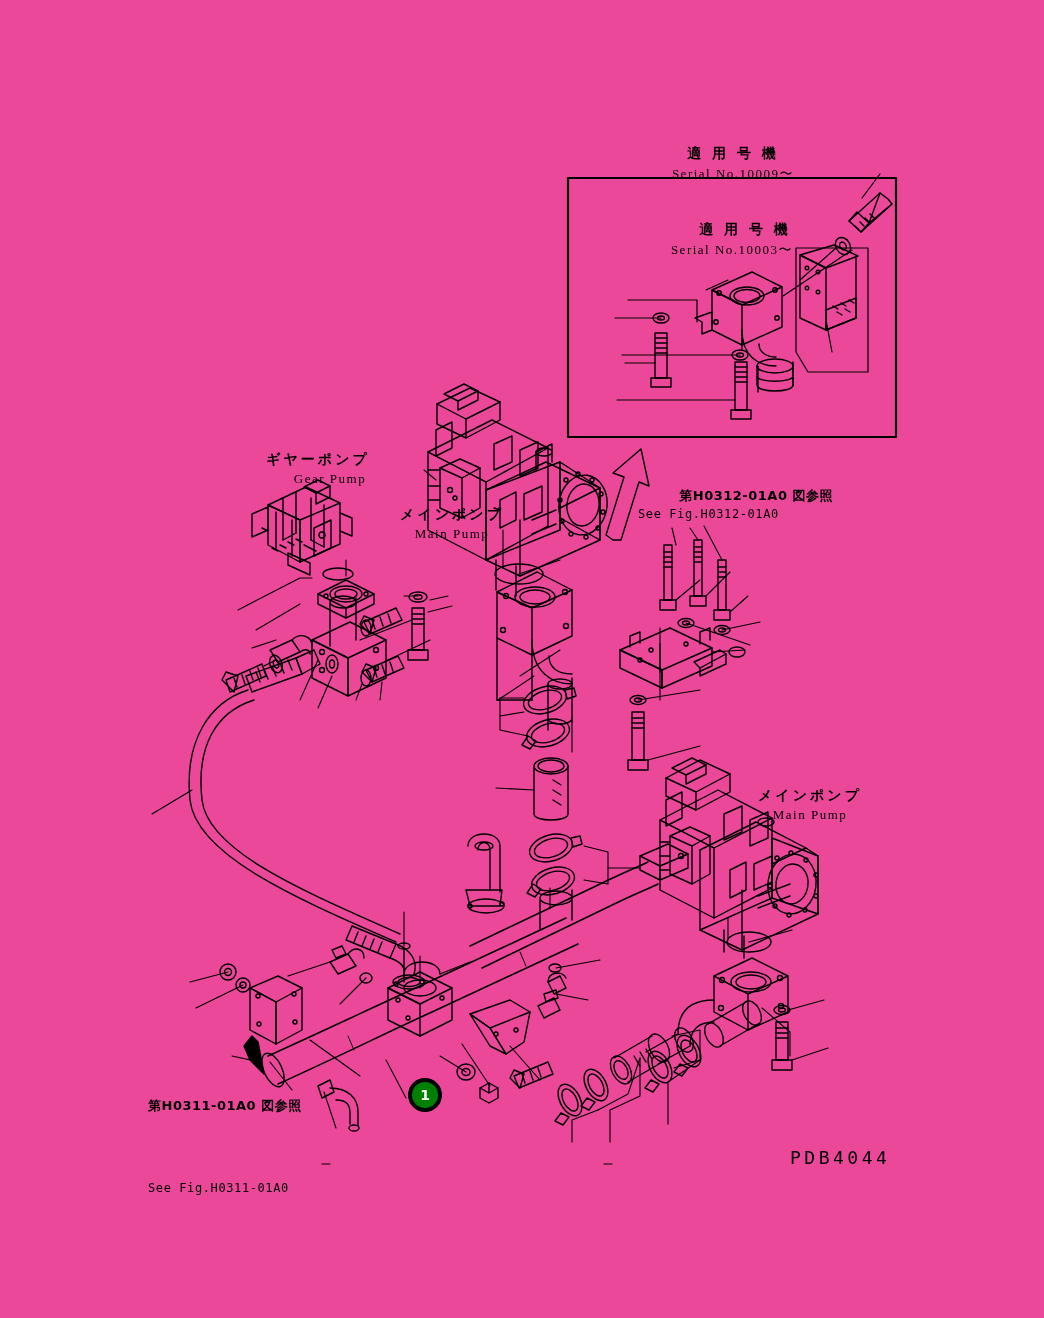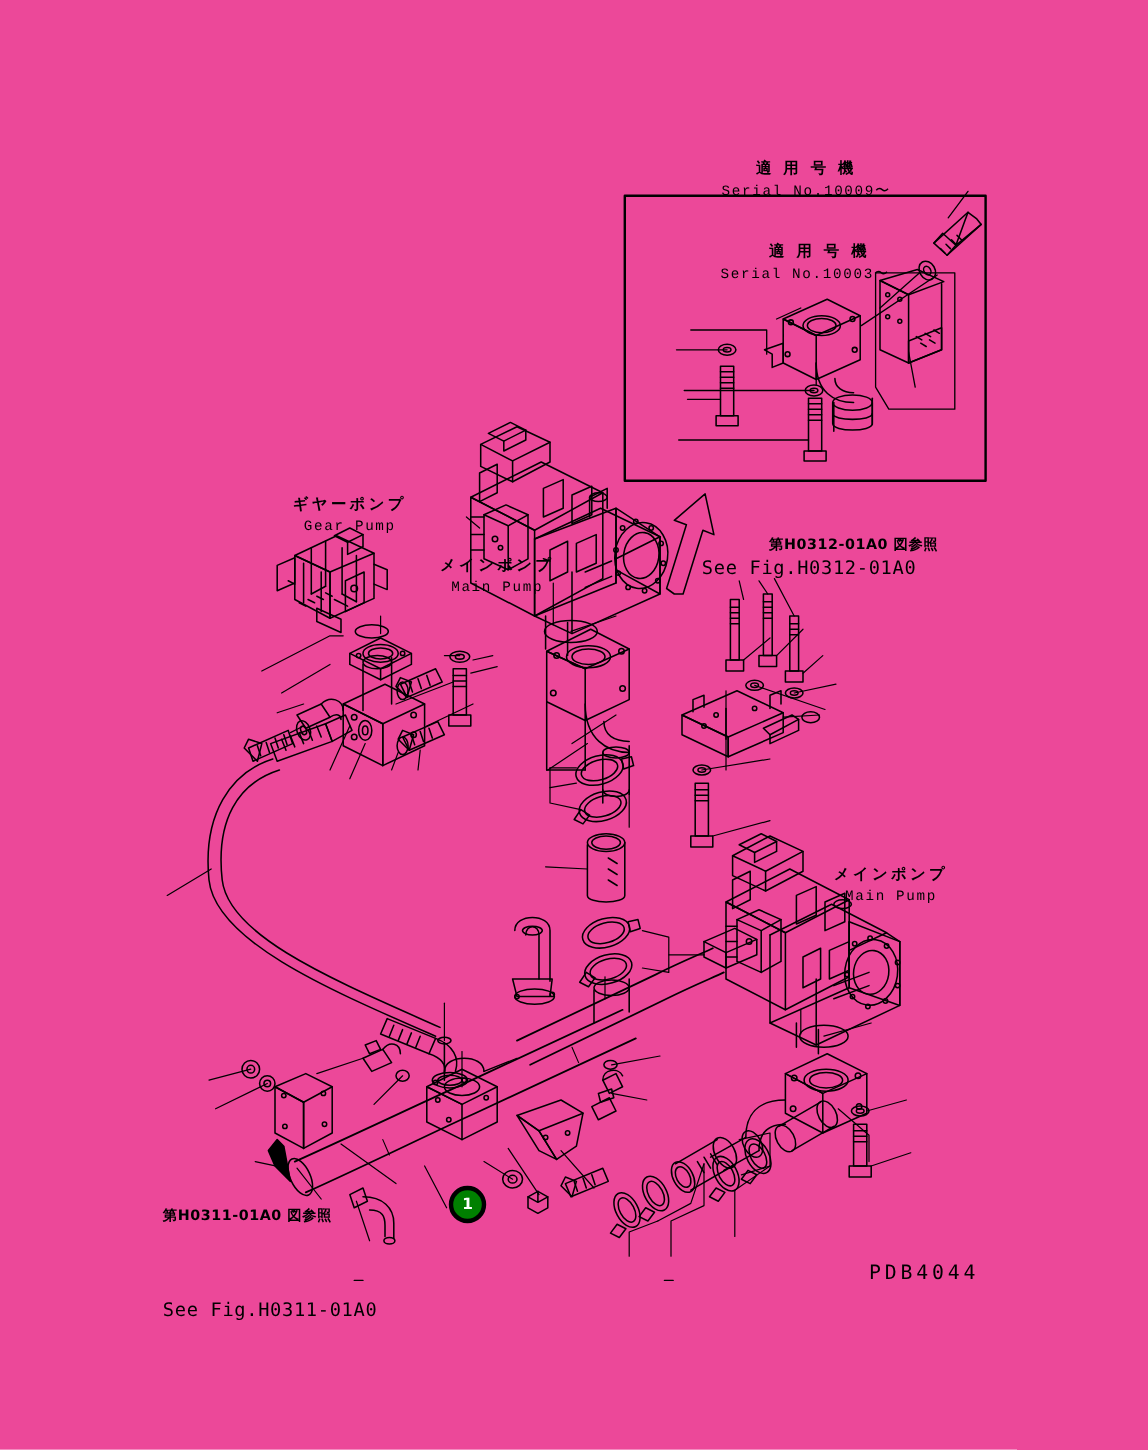--- a/index.html
+++ b/index.html
@@ -33,27 +33,27 @@
     text-align: center;
     line-height: 1.35;
   }
   .jp {
     font-family: "DejaVu Sans", "Liberation Sans", sans-serif;
     font-size: 14px;
     letter-spacing: 3px;
     font-weight: 700;
   }
   .en {
-    font-family: Liberation Mono, monospace;
+    font-family: Liberation Serif, serif;
     font-size: 13px;
     letter-spacing: 1.5px;
   }
   .en-tight {
     font-family: "DejaVu Sans Mono", "Liberation Mono", monospace;
-    font-size: 17px;
+    font-size: 12px;
     letter-spacing: 0.6px;
   }
   .jp-ref {
     font-family: "DejaVu Sans", "Liberation Sans", sans-serif;
     font-size: 13px;
     letter-spacing: 0.5px;
     font-weight: 700;
   }
   .drawno {
     font-family: "DejaVu Sans Mono", "Liberation Mono", monospace;
@@ -708,29 +708,29 @@
     </g>
   </svg>
 
   <div class="lbl jp" style="left:608px; top:144px; width:250px;">適 用 号 機</div>
   <div class="lbl en" style="left:608px; top:165px; width:250px;">Serial No.10009〜</div>
 
   <div class="lbl jp" style="left:620px; top:220px; width:250px;">適 用 号 機</div>
   <div class="lbl en" style="left:607px; top:241px; width:250px;">Serial No.10003〜</div>
 
   <div class="lbl jp" style="left:248px; top:450px; width:140px;">ギヤーポンプ</div>
-  <div class="lbl en" style="left:248px; top:470px; width:140px;">Gear Pump</div>
+  <div class="lbl en" style="left:260px; top:470px; width:140px;">Gear Pump</div>
 
   <div class="lbl jp" style="left:387px; top:505px; width:130px;">メインポンプ</div>
   <div class="lbl en" style="left:387px; top:525px; width:130px;">Main Pump</div>
 
   <div class="lbl jp" style="left:745px; top:786px; width:130px;">メインポンプ</div>
   <div class="lbl en" style="left:745px; top:806px; width:130px;">Main Pump</div>
 
-  <div class="lbl jp-ref" style="left:676px; top:487px; width:200px; text-align:center;">第H0312-01A0 図参照</div>
+  <div class="lbl jp-ref" style="left:633px; top:487px; width:200px; text-align:right;">第H0312-01A0 図参照</div>
   <div class="lbl en-tight" style="left:638px; top:506px; width:200px; text-align:left;">See Fig.H0312-01A0</div>
 
   <div class="lbl jp-ref" style="left:148px; top:1097px; width:200px; text-align:left;">第H0311-01A0 図参照</div>
   <div class="lbl en-tight" style="left:148px; top:1180px; width:200px; text-align:left;">See Fig.H0311-01A0</div>
 
   <div class="lbl drawno" style="left:790px; top:1146px; width:140px; text-align:left;">PDB4044</div>
 
   <div class="callout" style="left: 408px; top: 1078px; background: rgb(0, 128, 0); border-color: rgb(0, 0, 0);">
     <span style="color: rgb(255, 255, 255);">1</span>
   </div>

